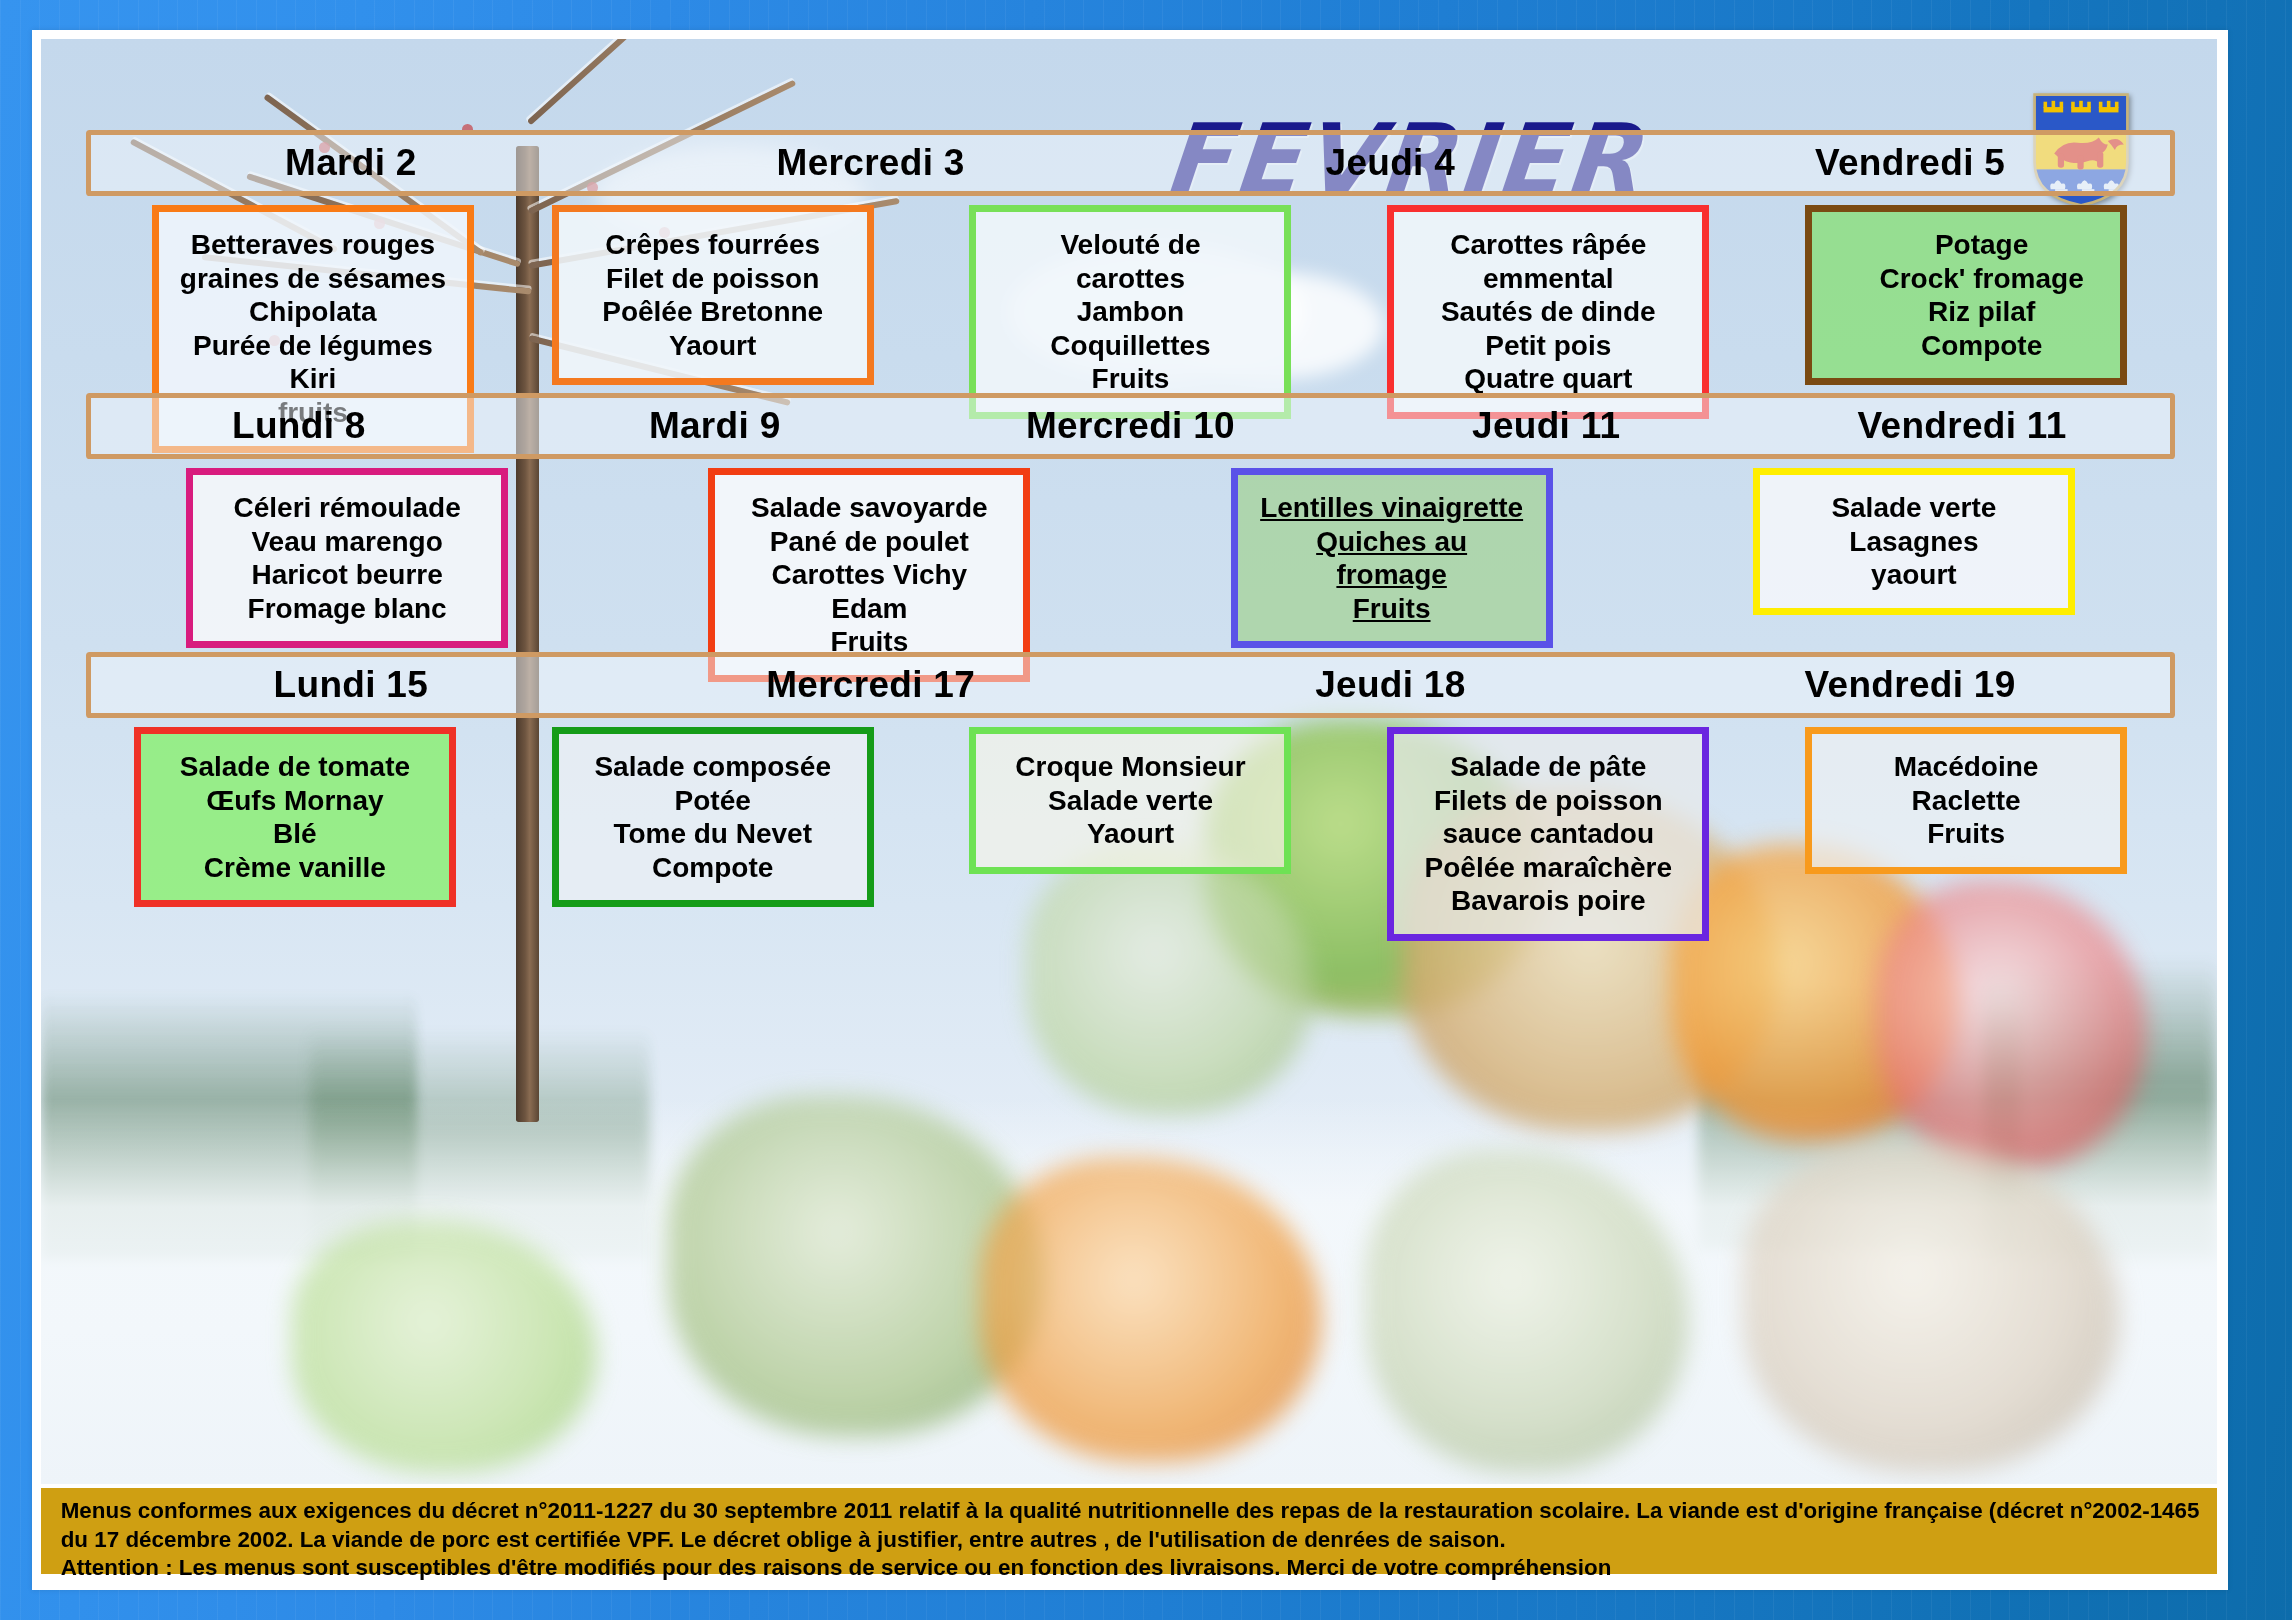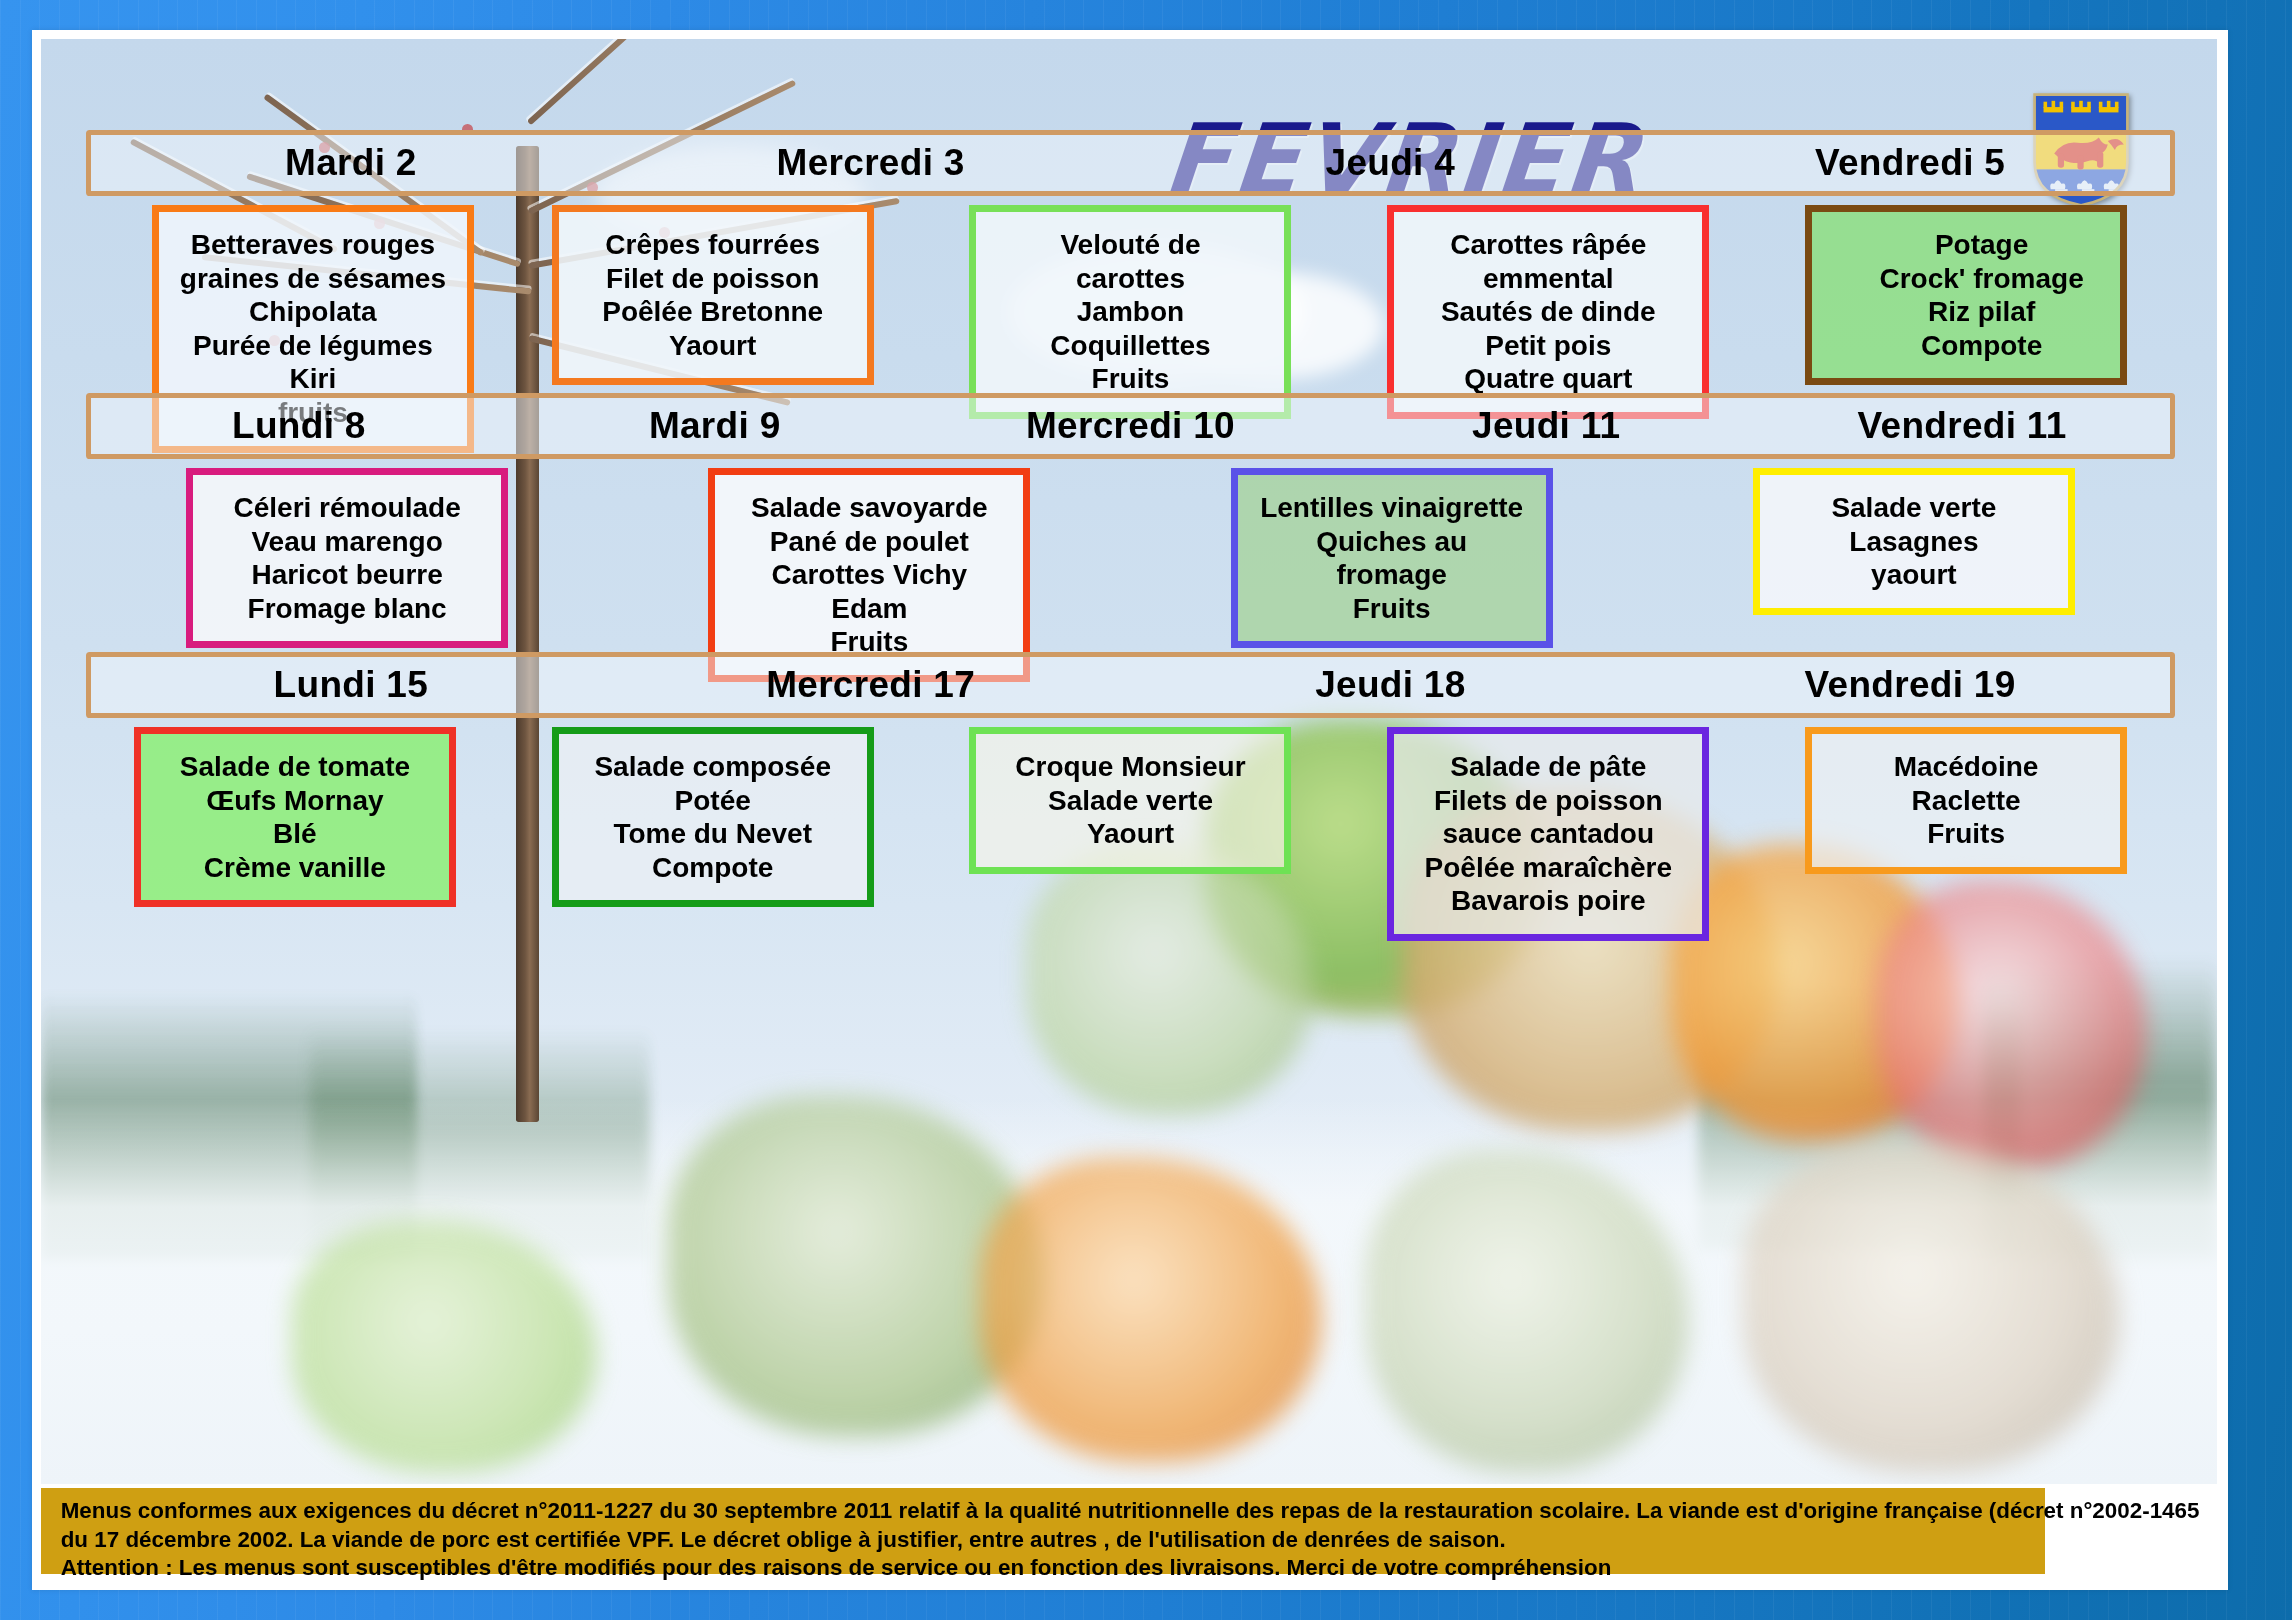--- a/index.html
+++ b/index.html
@@ -167,21 +167,21 @@
     color: #000;
     width: 100%;
     max-width: 322px;
   }
   .menubox .line { white-space: nowrap; }
 
   
   #footer {
     position: absolute;
     left: 41px; top: 1488px;
-    width: 2004px; height: 86px;
+    width: 2176px; height: 86px;
     background: #cf9f12;
     padding: 9px 19.7px 5.4px 19.7px;
     font-size: 22.4px;
     font-weight: 700;
     color: #000;
     line-height: 1.28;
   }
   #footer .fline{ white-space: nowrap; }
 </style>
 </head>
@@ -359,21 +359,21 @@
         <div class="menucol">
             <div class="menubox" style="border-color: rgb(242, 61, 18); background: rgba(246, 248, 251, 0.9); text-align: center;">
               <div class="line">Salade savoyarde</div>
               <div class="line">Pané de poulet</div>
               <div class="line">Carottes Vichy</div>
               <div class="line">Edam</div>
               <div class="line">Fruits</div>
             </div>
           </div>
         <div class="menucol">
-            <div class="menubox" style="border-color: rgb(90, 82, 232); background: rgba(150, 205, 120, 0.55);">
+            <div class="menubox" style="border-color: rgb(90, 82, 232); background: rgba(150, 205, 120, 0.55); text-decoration: underline;">
               <div class="line">Lentilles vinaigrette</div>
               <div class="line">Quiches au</div>
               <div class="line">fromage</div>
               <div class="line">Fruits</div>
             </div>
           </div>
         <div class="menucol">
             <div class="menubox" style="border-color: rgb(255, 238, 0); background: rgba(246, 248, 251, 0.82);">
               <div class="line">Salade verte</div>
               <div class="line">Lasagnes</div>

